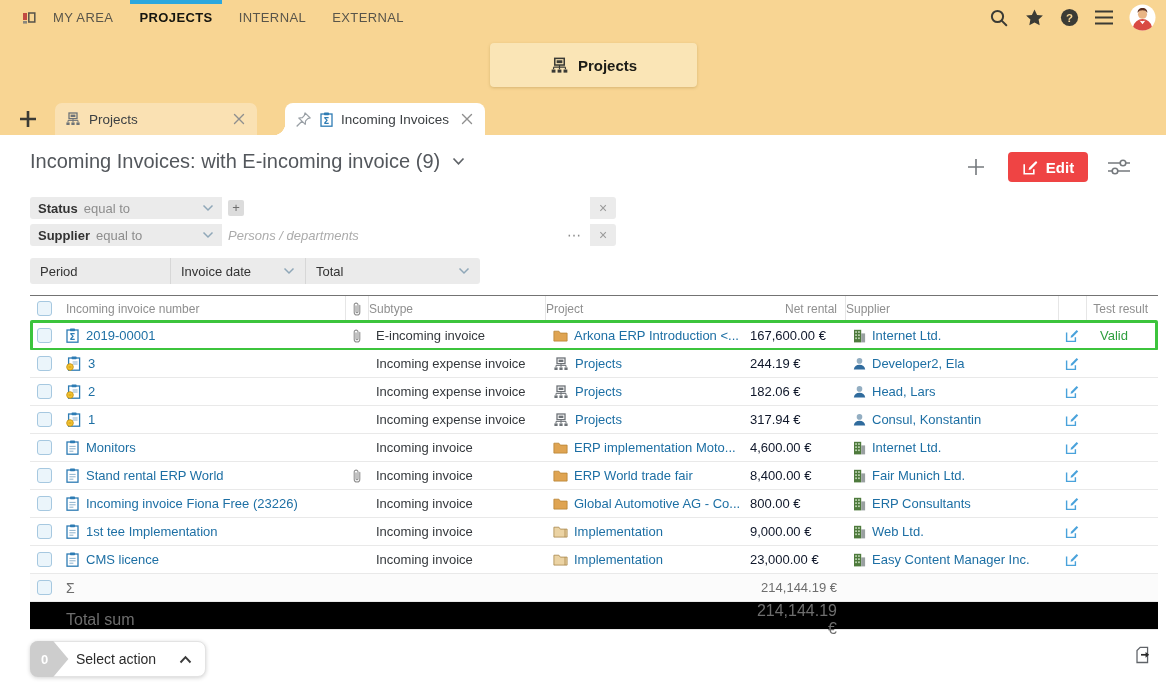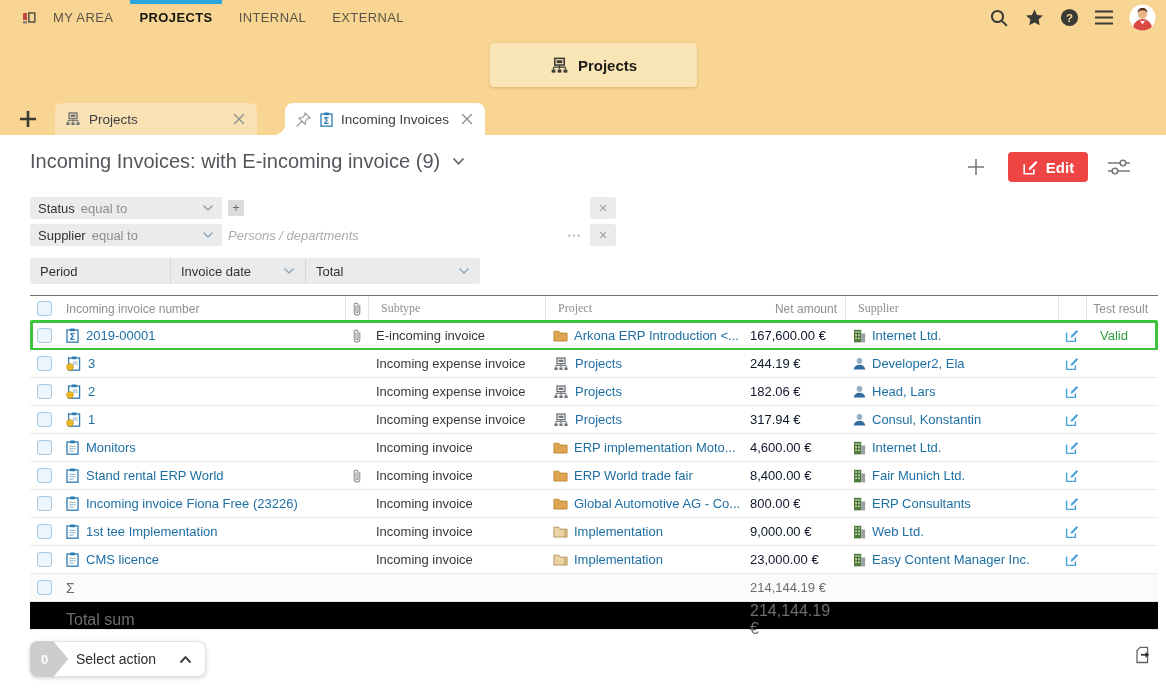--- a/index.html
+++ b/index.html
@@ -34,21 +34,21 @@
   .title-plus { position:absolute; left:965px; top:156px; }
   .edit-btn { position:absolute; left:1008px; top:152px; width:80px; height:30px; background:#ef4444; border-radius:4px;
     display:flex; align-items:center; justify-content:center; gap:7px; color:#fff; font-size:15px; font-weight:bold; cursor:pointer; }
   .sliders-btn { position:absolute; left:1106px; top:157px; }
 
   
   .filter { position:absolute; left:30px; display:flex; align-items:center; background:#EBEBEB; border-radius:3px; font-size:13px; }
   .f-status { top:197px; width:586px; height:22px; }
   .f-supplier { top:224px; width:586px; height:22px; }
   .f-label { width:192px; display:flex; align-items:center; gap:6px; padding:0 8px; }
-  .f-field { font-weight:normal; color:#333;text-align:center; }
+  .f-field { font-weight:bold; color:#333;text-align:center; }
   .f-op { color:#8d8d8d; flex:1; }
   .f-input { flex:1; align-self:stretch; background:#fff; display:flex; align-items:center; padding:0 6px; gap:6px; }
   .f-plus { width:16px; height:16px; background:#DCDCDC; border-radius:2px; color:#6e6e6e; font-size:13px; line-height:15px; text-align:center; }
   .f-placeholder { font-style:italic; color:#ABABAB; flex:1; }
   .f-dots { color:#8d8d8d; font-size:14px; letter-spacing:1px; padding-right:2px; }
   .f-x { width:26px; text-align:center; color:#9a9a9a; font-size:14px; }
   .f-period { top:258px; width:450px; height:26px; color:#333; }
   .f-seg { display:flex; align-items:center; height:100%; padding:0 10px; gap:10px; }
   .f-seg + .f-seg { border-left:1px solid #d7d7d7; }
   .seg-period { width:140px; }
@@ -56,42 +56,42 @@
   .seg-total { flex:1; justify-content:space-between; }
 
   
   .table { position:absolute; left:30px; top:295px; width:1128px; --cols:28px 287px 23px 177px 205px 95px 213px 28px 1fr; }
   .thead, .trow, .sumrow, .totalrow { display:grid; grid-template-columns:var(--cols); align-items:center; }
   .thead { height:27px; border-top:1px solid #737373; border-bottom:1px solid #E4E4E4; color:#8f8f8f; font-size:12px; }
   .thead > div { height:100%; display:flex; align-items:center; }
   .hsep { border-left:1px solid #E6E6E6; }
   .hc-num { padding-left:8px; }
   .hc-clip { justify-content:center; }
-  .hc-sub, .hc-proj, .hc-sup { padding-left:12px;font-family:Liberation Serif, serif; }
+  .hc-sub, .hc-proj, .hc-sup { padding-left:0; }
   .hc-amt { justify-content:flex-end; padding-right:8px; }
   .hc-res { justify-content:flex-end; padding-right:10px; }
   .trow { height:28px; border-bottom:1px solid #E9E9E9; font-size:13px; position:relative; background:#fff; }
   .trow.hl::after { content:""; position:absolute; inset:-2px 0 -2px 0; border:3px solid #3CC43C; border-radius:2px; pointer-events:none; }
   .cell { display:flex; align-items:center; overflow:hidden; white-space:nowrap; }
   .c-cb { justify-content:center; }
   .c-num { gap:7px; padding-left:8px; }
   .c-clip { justify-content:center; }
   .c-sub { padding-left:8px; color:#34383c; }
   .c-proj, .c-sup { gap:6px; padding-left:8px; }
   .c-amt { justify-content:flex-start; padding-right:8px; color:#0f172a; }
   .c-edit { justify-content:center; cursor:pointer; }
   .c-res { padding-left:14px; color:#2E9E3E; }
   a.link { color:#1D6FA4; text-decoration:none; cursor:pointer; overflow:hidden; text-overflow:ellipsis; white-space:nowrap; }
   .cb { width:15px; height:15px; border:1px solid #A6C8E0; background:#EBF5FB; border-radius:3px; display:inline-block; cursor:pointer; }
   .icon { display:flex; align-items:center; flex:none; }
   .sumrow { height:28px; background:#FBFBFB; border-bottom:1px solid #E9E9E9; color:#6e6e6e; font-size:13px; }
   .totalrow { height:28px; background:#000000; border-bottom:1px solid #E9E9E9; color:#6e6e6e; font-size:16px; }
   .sum-label { padding-left:8px; font-size:14px; }
   .total-label { grid-column:2; padding-left:8px; }
-  .sum-val { grid-column:6; text-align:left; padding-right:8px; }
+  .sum-val { grid-column:6; text-align:right; padding-right:8px; }
 
   
   .action-btn { position:absolute; left:30px; top:641px; width:176px; height:36px; background:#fff; border:1px solid #E3E3E3;
     border-radius:8px; box-shadow:0 1px 4px rgba(0,0,0,.18); display:flex; align-items:center; cursor:pointer; }
   .badge { position:relative; width:40px; height:36px; margin-left:-1px; background:#CDCDCD; border-radius:8px 0 0 8px;
     clip-path:polygon(0 0,58% 0,96% 50%,58% 100%,0 100%); color:#fff; font-weight:bold; font-size:13px;
     display:flex; align-items:center; padding-left:11px; flex:none; }
   .badge-notch { position:absolute; top:-4px; left:12px; width:9px; height:9px; background:#CDCDCD; transform:rotate(45deg); }
   .action-label { flex:1; font-size:14px; color:#2b2b2b; padding-left:6px; }
   .action-chevron { padding-right:13px; display:flex; align-items:center; }
@@ -303,21 +303,21 @@
     <div class="hc-num">Incoming invoice number</div>
     <div class="hc-clip hsep">
         <span class="icon">
           <svg width="12" height="14" viewBox="0 0 12 14">
             <path d="M8.8 3.4v6.8a2.8 2.8 0 1 1-5.6 0V3a1.9 1.9 0 1 1 3.8 0v6.8a1 1 0 1 1-2 0V3.8" fill="none" stroke="#8f8f8f" stroke-width="1.1" stroke-linecap="round"></path>
           </svg>
         </span>
       </div>
     <div class="hc-sub hsep">Subtype</div>
     <div class="hc-proj hsep">Project</div>
-    <div class="hc-amt">Net amount</div>
+    <div class="hc-amt">Net rental</div>
     <div class="hc-sup hsep">Supplier</div>
     <div class="hsep"></div>
     <div class="hc-res hsep">Test result</div>
   </div>
 
   <div>
       <div class="trow hl">
     <div class="cell c-cb">
           <span class="cb"></span>
         </div>

